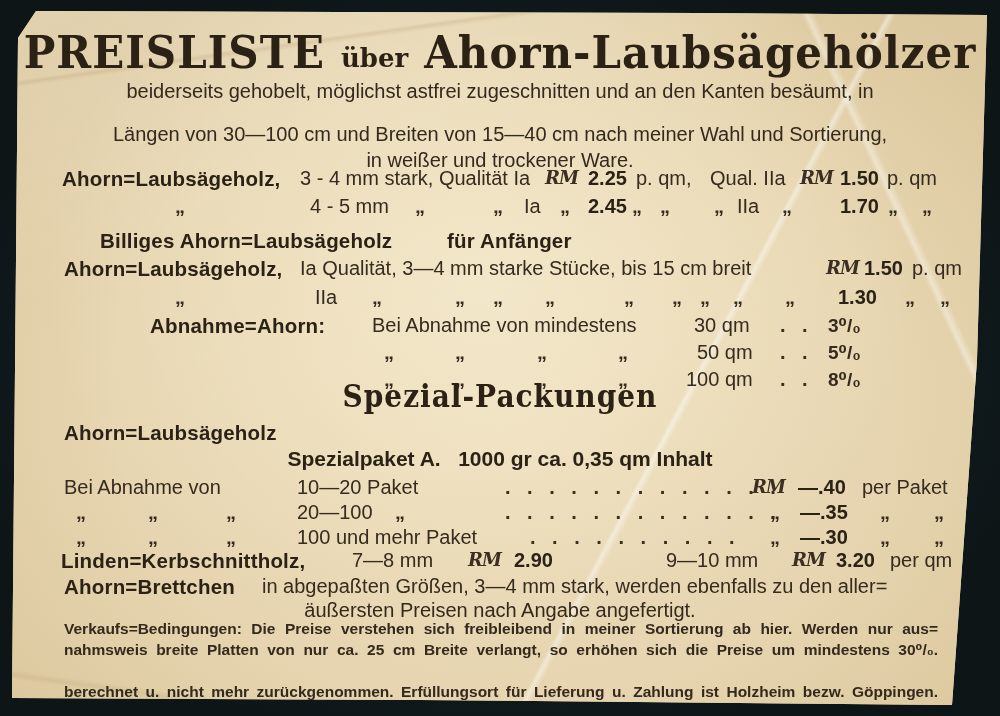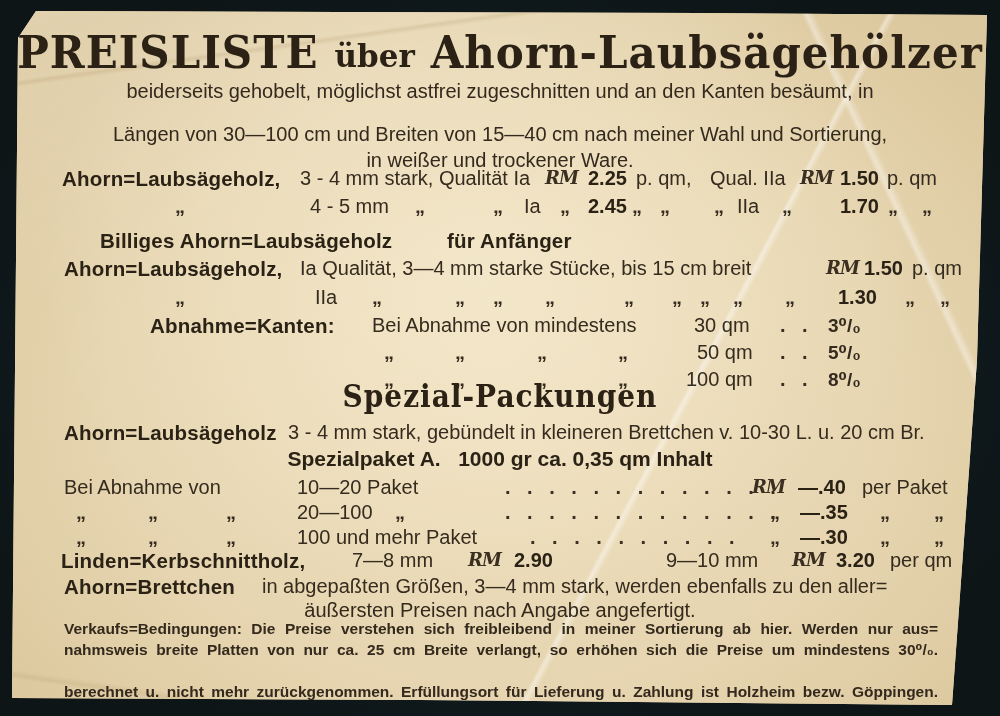--- a/index.html
+++ b/index.html
@@ -27,21 +27,21 @@
       linear-gradient(172deg, transparent 9.6%, rgba(160,130,80,0.18) 10%, transparent 10.5%),
       linear-gradient(8deg, transparent 4.5%, rgba(160,130,80,0.15) 5%, transparent 5.6%);
   }
   .content{position:absolute;left:0;top:0;width:1000px;height:716px;color:#32281c;}
 
   .title-row{position:absolute;left:0;top:28px;width:1000px;display:flex;
     justify-content:center;align-items:baseline;gap:16px;white-space:nowrap;}
   .t-fat{font-family:"DejaVu Serif","Liberation Serif",serif;font-weight:bold;
     font-size:42px;letter-spacing:1px;color:#2b2115;transform:scaleY(1.08);}
   .t-ueber{font-family:"DejaVu Serif","Liberation Serif",serif;font-weight:bold;
-    font-size:31px;color:#2b2115;}
+    font-size:26px;color:#2b2115;}
 
   .ctr{position:absolute;left:0;width:1000px;text-align:center;
     font-size:20px;color:#33291d;white-space:nowrap;}
   .ln{position:absolute;left:0;width:1000px;height:28px;font-size:20px;color:#352b1e;}
   .ln span{position:absolute;top:0;white-space:pre;}
   .pn{font-weight:bold;font-size:20.5px;letter-spacing:0.2px;color:#2b2216;text-align:right;}
   .num{font-weight:bold;font-size:20px;color:#2b2216;}
   .rm{font-family:"DejaVu Serif","Liberation Serif",serif;font-style:italic;
     font-weight:bold;font-size:18px;color:#3a2f20;letter-spacing:-1px;}
   .dit{font-weight:bold;font-size:20px;}
@@ -126,21 +126,21 @@
       <span class="dit" style="left:672px">„</span>
       <span class="dit" style="left:700px">„</span>
       <span class="dit" style="left:733px">„</span>
       <span class="dit" style="left:785px">„</span>
       <span class="num" style="left:838px">1.30</span>
       <span class="dit" style="left:905px">„</span>
       <span class="dit" style="left:940px">„</span>
     </div>
 
     <div class="ln" style="top:314px">
-      <span class="pn" style="left:150px">Abnahme=Kanten:</span>
+      <span class="pn" style="left:150px">Abnahme=Ahorn:</span>
       <span style="left:372px">Bei Abnahme von mindestens</span>
       <span style="left:694px">30 qm</span>
       <span class="dots" style="left:780px">. .</span>
       <span class="pct" style="left:828px">3⁰/₀</span>
     </div>
     <div class="ln" style="top:341px">
       <span class="dit" style="left:384px">„</span>
       <span class="dit" style="left:455px">„</span>
       <span class="dit" style="left:537px">„</span>
       <span class="dit" style="left:618px">„</span>
@@ -155,21 +155,20 @@
       <span class="dit" style="left:618px">„</span>
       <span style="left:686px">100 qm</span>
       <span class="dots" style="left:780px">. .</span>
       <span class="pct" style="left:828px">8⁰/₀</span>
     </div>
 
     <div class="ctr" style="top:380px"><span class="fat-h" style="display:inline-block">Spezial-Packungen</span></div>
 
     <div class="ln" style="top:421px">
       <span class="pn" style="left:64px">Ahorn=Laubsägeholz</span>
-      <span style="left:288px">3 - 4 mm stark, gebündelt in kleineren Brettchen v. 10-30 L. u. 20 cm Br.</span>
     </div>
 
     <div class="ctr bold-ctr" style="top:447px;white-space:pre">Spezialpaket A.   1000 gr ca. 0,35 qm Inhalt</div>
 
     <div class="ln" style="top:476px">
       <span style="left:64px">Bei Abnahme von</span>
       <span style="left:297px">10—20 Paket</span>
       <span class="dots" style="left:505px">. . . . . . . . . . . . .</span>
       <span class="rm" style="left:752px">RM</span>
       <span class="num" style="left:798px">—.40</span>

